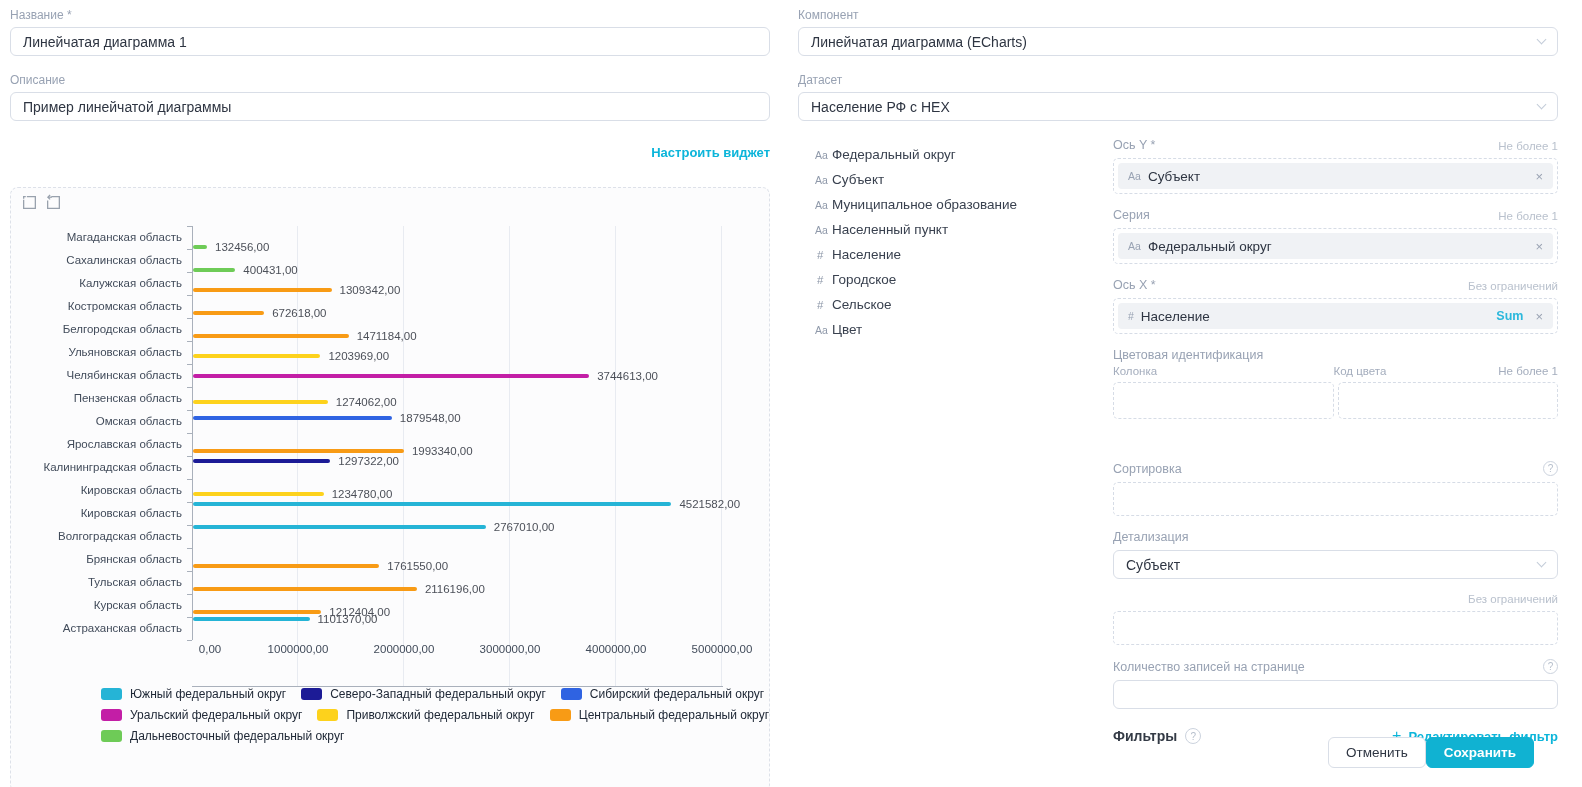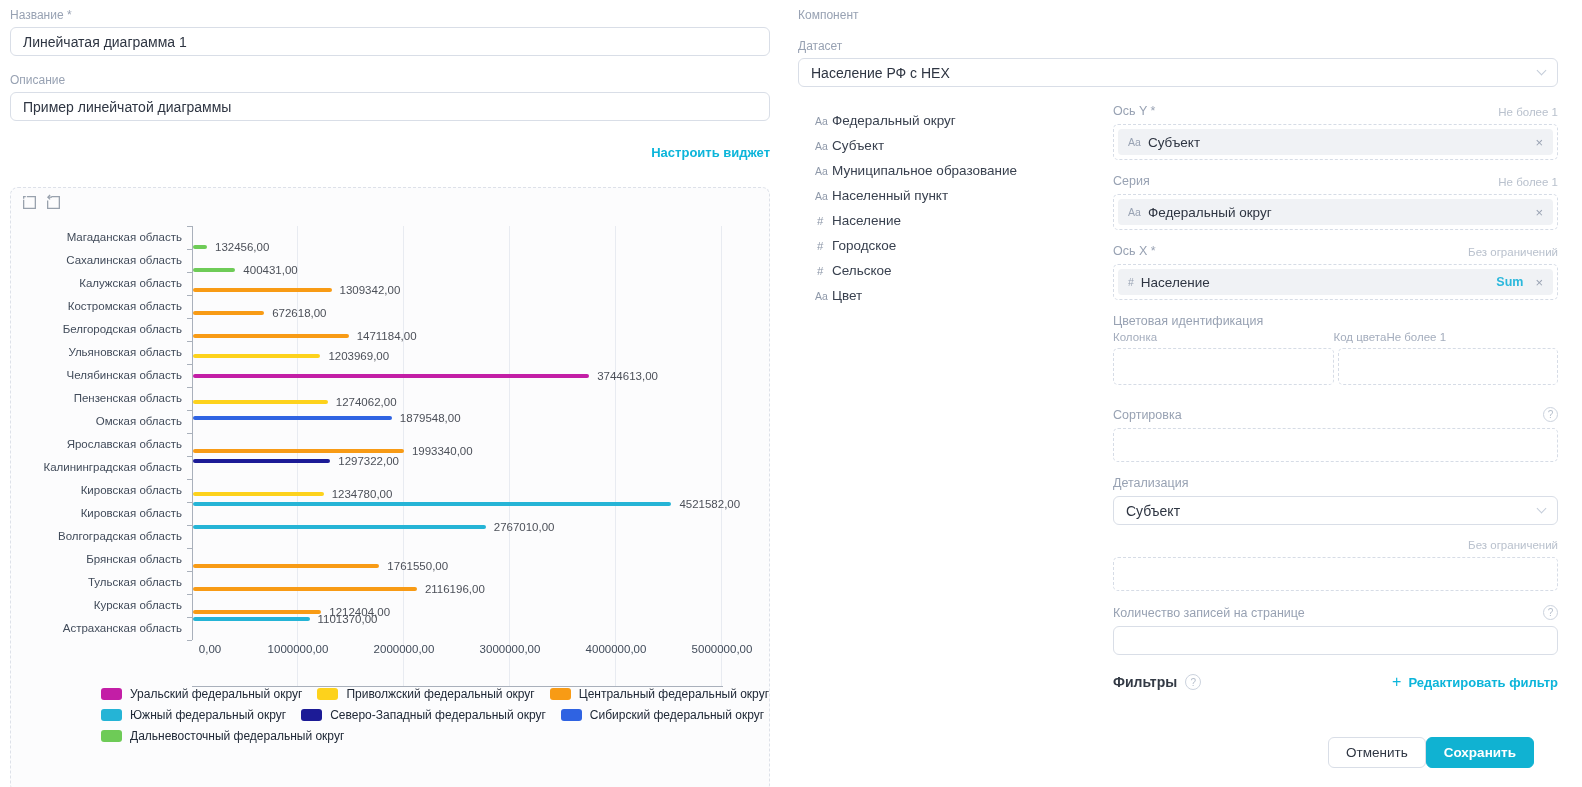--- a/index.html
+++ b/index.html
@@ -60,21 +60,21 @@
   .dropbox { border:1px dashed #d6dce6; border-radius:5px; padding:4px; min-height:34px; }
   .chip { background:#f0f2f5; border-radius:4px; height:26px; display:flex; align-items:center; padding:0 10px; }
   .chip .cpre { font-size:10.5px; color:#98a2b3; margin-right:7px; }
   .chip .cname { font-size:13.5px; color:#2e3542; flex:1; }
   .chip .cagg { font-size:12.5px; font-weight:bold; color:#2bb8dc; margin-right:12px; cursor:pointer; }
   .chip .cx { font-size:13px; color:#9aa3b3; cursor:pointer; }
   .twocol { display:flex; gap:4px; }
   .twocol .dropbox { flex:1; height:37px; }
   .sub-head { display:flex; margin-bottom:5px; }
   .sub-head .s1 { width:calc(50% - 2px); font-size:11.5px; color:#a4adbd; }
-  .sub-head .s2 { flex:1; display:flex; justify-content:flex-start; font-size:11.5px; color:#a4adbd; }
+  .sub-head .s2 { flex:1; display:flex; justify-content:space-between; font-size:11.5px; color:#a4adbd; }
   .empty33 { height:33px; }
   .empty31 { height:31px; }
   .filters-row { display:flex; justify-content:space-between; align-items:center; margin-top:19px; }
   .filters-left { display:flex; align-items:center; gap:8px; }
   .filters-title { font-size:14px; font-weight:bold; color:#333a45; }
   .filter-link { display:flex; align-items:center; gap:7px; color:#0cb5da; font-size:13px; font-weight:bold; cursor:pointer; }
   .plus { font-size:16px; font-weight:normal; line-height:1; }
 
   .footer { position:absolute; right:24px; bottom:19px; display:flex; gap:0; }
   .btn { height:31px; border-radius:6px; font-size:13.5px; font-family:"Liberation Sans",sans-serif; padding:0 17px; cursor:pointer; }
@@ -257,58 +257,62 @@
             <span style="left: 40%;">2000000,00</span>
             <span style="left: 60%;">3000000,00</span>
             <span style="left: 80%;">4000000,00</span>
             <span style="left: 100%;">5000000,00</span>
           </div>
       </div>
 
       <div class="legend">
           <div class="lrow">
             <div class="litem">
+              <span class="lswatch" style="background: rgb(37, 180, 214);"></span>
+              <span class="lname">Южный федеральный округ</span>
+            </div>
+            <div class="litem">
+              <span class="lswatch" style="background: rgb(28, 27, 150);"></span>
+              <span class="lname">Северо-Западный федеральный округ</span>
+            </div>
+            <div class="litem">
+              <span class="lswatch" style="background: rgb(47, 99, 226);"></span>
+              <span class="lname">Сибирский федеральный округ</span>
+            </div>
+          </div>
+          <div class="lrow">
+            <div class="litem">
               <span class="lswatch" style="background: rgb(195, 30, 166);"></span>
               <span class="lname">Уральский федеральный округ</span>
             </div>
             <div class="litem">
               <span class="lswatch" style="background: rgb(253, 210, 28);"></span>
               <span class="lname">Приволжский федеральный округ</span>
             </div>
             <div class="litem">
               <span class="lswatch" style="background: rgb(248, 155, 21);"></span>
               <span class="lname">Центральный федеральный округ</span>
             </div>
           </div>
           <div class="lrow">
             <div class="litem">
-              <span class="lswatch" style="background: rgb(37, 180, 214);"></span>
-              <span class="lname">Южный федеральный округ</span>
-            </div>
-            <div class="litem">
-              <span class="lswatch" style="background: rgb(28, 27, 150);"></span>
-              <span class="lname">Северо-Западный федеральный округ</span>
-            </div>
-            <div class="litem">
-              <span class="lswatch" style="background: rgb(47, 99, 226);"></span>
-              <span class="lname">Сибирский федеральный округ</span>
-            </div>
-          </div>
-          <div class="lrow">
-            <div class="litem">
               <span class="lswatch" style="background: rgb(110, 203, 87);"></span>
               <span class="lname">Дальневосточный федеральный округ</span>
             </div>
           </div>
         </div>
     </div>
   </div>
 
   <div class="col-right">
     <div class="flabel">Компонент</div>
+    <div class="selectbox">
+      <span>Линейчатая диаграмма (ECharts)</span>
+      <span class="chev"></span>
+    </div>
 
     <div class="flabel" style="margin-top:17px">Датасет</div>
     <div class="selectbox">
       <span>Население РФ с HEX</span>
       <span class="chev"></span>
     </div>
 
     <div class="content-row">
       <div class="fields-col">
           <div class="field-item">
@@ -398,21 +402,21 @@
               <span>Код цвета</span>
               <span>Не более 1</span>
             </span>
           </div>
           <div class="twocol">
             <div class="dropbox"></div>
             <div class="dropbox"></div>
           </div>
         </div>
 
-        <div class="sec" style="margin-top:22px">
+        <div class="sec" style="margin-top:42px">
           <div class="sec-head">
             <span class="sec-label">Сортировка</span>
             <span class="qicon">?</span>
           </div>
           <div class="dropbox empty33"></div>
         </div>
 
         <div class="sec">
           <div class="sec-label" style="margin-bottom:6px">Детализация</div>
           <div class="selectbox">

